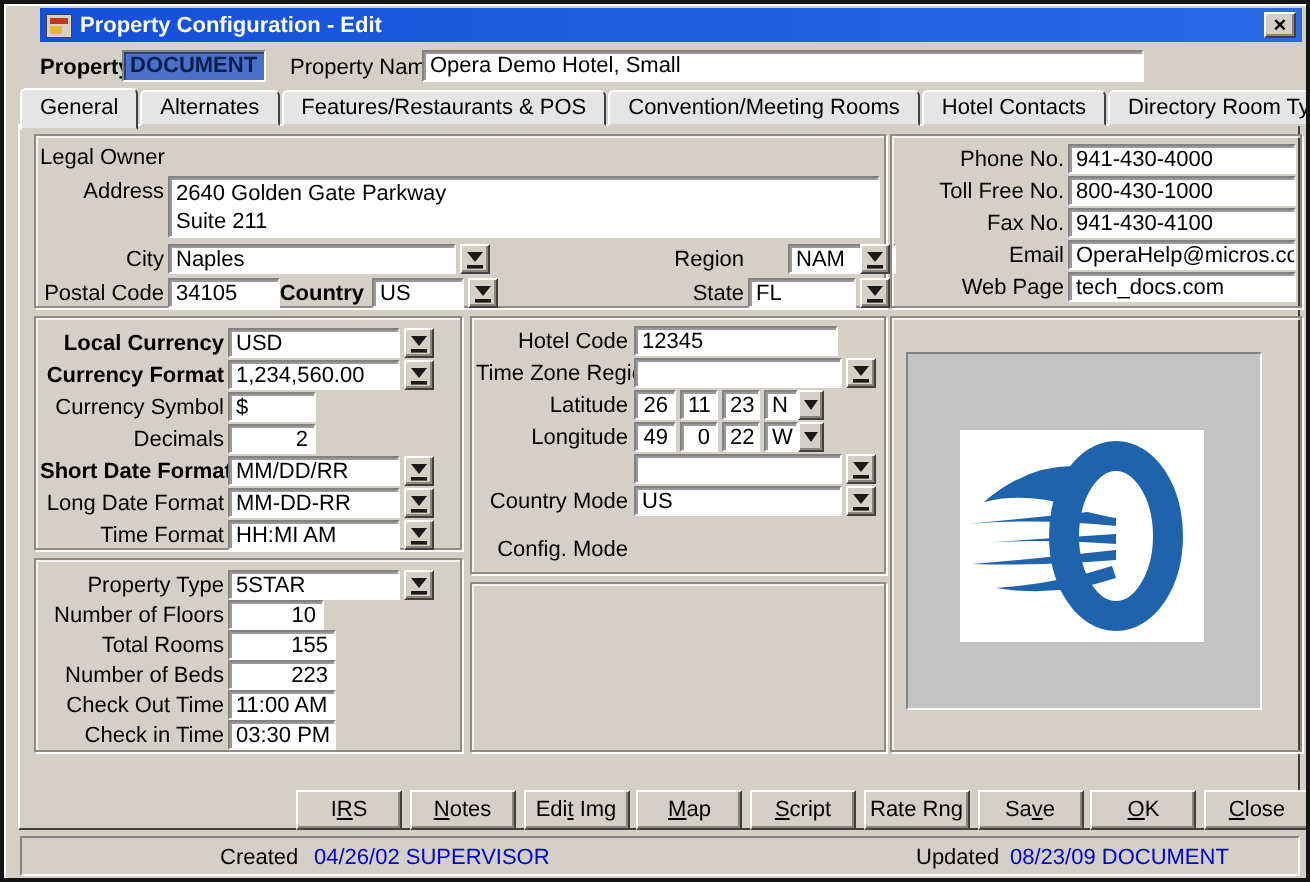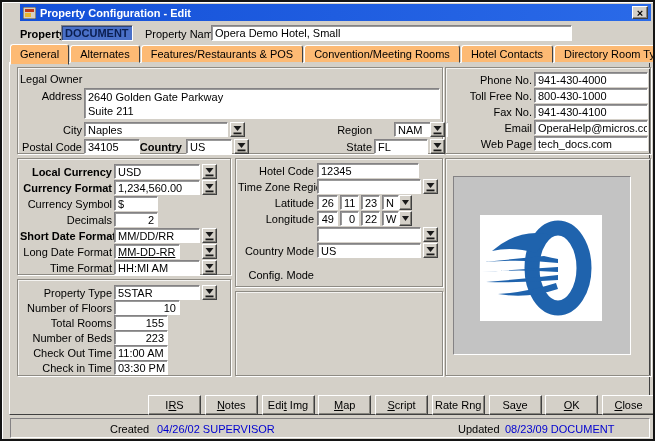--- a/index.html
+++ b/index.html
@@ -32,21 +32,21 @@
   }
   .num{text-align:right;}
   .sel{background:var(--selection,#3f66c4);color:#0a1e50;font-weight:bold;}
   .lov,.combo-arrow{
     position:absolute;background:#d4d0c8;
     border:1px solid;border-color:#fff #404040 #404040 #fff;box-shadow:inset -1px -1px 0 #87857e;
     display:flex;align-items:center;justify-content:center;
   }
   .tabs{position:absolute;left:8px;top:42px;height:19px;display:flex;align-items:flex-end;z-index:3;}
   .tab{
-    height:18px;line-height:17px;padding:0 9px;background:#fdba74;white-space:nowrap;
+    height:18px;line-height:17px;padding:0 9px;background:#e5e5e5;white-space:nowrap;
     border:1px solid;border-color:#fff #404040 #d4d0c8 #fff;border-radius:3px 3px 0 0;
     margin-right:1px;font-size:11px;
   }
   .tab.active{height:21px;line-height:19px;position:relative;z-index:4;margin-bottom:-2px;font-weight:normal;}
   .panel{
     position:absolute;left:7px;top:60px;width:641px;height:353px;background:#d4d0c8;
     border:1px solid;border-color:#fff #404040 #404040 #fff;z-index:2;
   }
   .grp{
     position:absolute;border:1px solid #8e8b84;
@@ -192,21 +192,21 @@
       <span class="lbl b" style="left:2px;top:70px;width:92px;">Short Date Format</span>
       <div class="fld" style="left:96px;top:69px;width:86px;height:15px;">MM/DD/RR</div>
       <div class="lov" style="left:184px;top:69px;width:15px;height:15px;">
         <svg class="lovic" width="9" height="10" viewBox="0 0 9 10">
             <path d="M0.5 1h8L4.5 6Z" fill="#1a1a1a"></path>
             <rect x="0.5" y="7.5" width="8" height="1.8" fill="#1a1a1a"></rect>
           </svg>
       </div>
 
       <span class="lbl" style="left:2px;top:86px;width:92px;">Long Date Format</span>
-      <div class="fld" style="left:96px;top:85px;width:66px;height:15px;text-decoration:underline;">MM-DD-RR</div>
+      <div class="fld" style="left:96px;top:85px;width:86px;height:15px;">MM-DD-RR</div>
       <div class="lov" style="left:184px;top:85px;width:15px;height:15px;">
         <svg class="lovic" width="9" height="10" viewBox="0 0 9 10">
             <path d="M0.5 1h8L4.5 6Z" fill="#1a1a1a"></path>
             <rect x="0.5" y="7.5" width="8" height="1.8" fill="#1a1a1a"></rect>
           </svg>
       </div>
 
       <span class="lbl" style="left:2px;top:102px;width:92px;">Time Format</span>
       <div class="fld" style="left:96px;top:101px;width:86px;height:15px;">HH:MI AM</div>
       <div class="lov" style="left:184px;top:101px;width:15px;height:15px;">
@@ -275,21 +275,21 @@
       <span class="lbl" style="left:2px;top:6px;width:92px;">Property Type</span>
       <div class="fld" style="left:96px;top:5px;width:86px;height:15px;">5STAR</div>
       <div class="lov" style="left:184px;top:5px;width:15px;height:15px;">
         <svg class="lovic" width="9" height="10" viewBox="0 0 9 10">
             <path d="M0.5 1h8L4.5 6Z" fill="#1a1a1a"></path>
             <rect x="0.5" y="7.5" width="8" height="1.8" fill="#1a1a1a"></rect>
           </svg>
       </div>
 
       <span class="lbl" style="left:2px;top:21px;width:92px;">Number of Floors</span>
-      <div class="fld num" style="left:96px;top:20px;width:66px;height:15px;">10</div>
+      <div class="fld num" style="left:96px;top:20px;width:48px;height:15px;">10</div>
 
       <span class="lbl" style="left:2px;top:36px;width:92px;">Total Rooms</span>
       <div class="fld num" style="left:96px;top:35px;width:54px;height:15px;">155</div>
 
       <span class="lbl" style="left:2px;top:51px;width:92px;">Number of Beds</span>
       <div class="fld num" style="left:96px;top:50px;width:54px;height:15px;">223</div>
 
       <span class="lbl" style="left:2px;top:66px;width:92px;">Check Out Time</span>
       <div class="fld" style="left:96px;top:65px;width:54px;height:15px;">11:00 AM</div>
 

